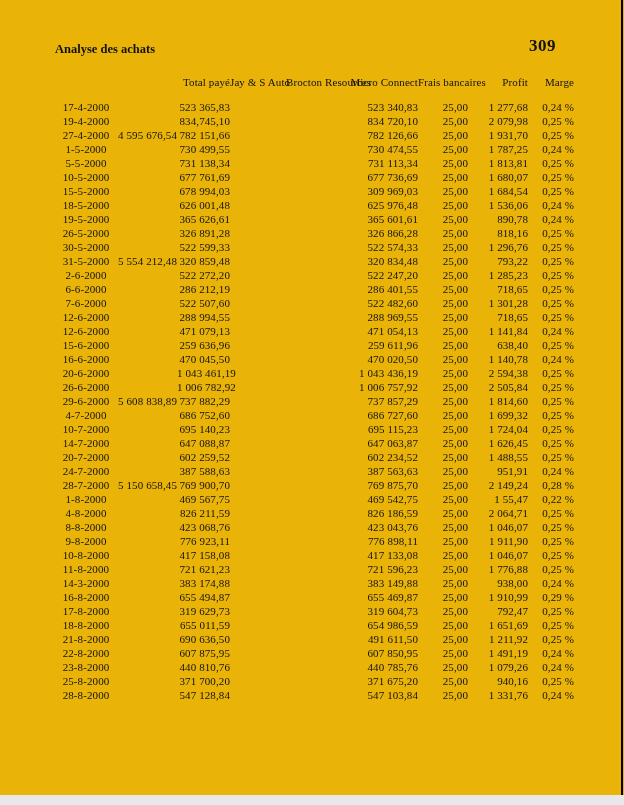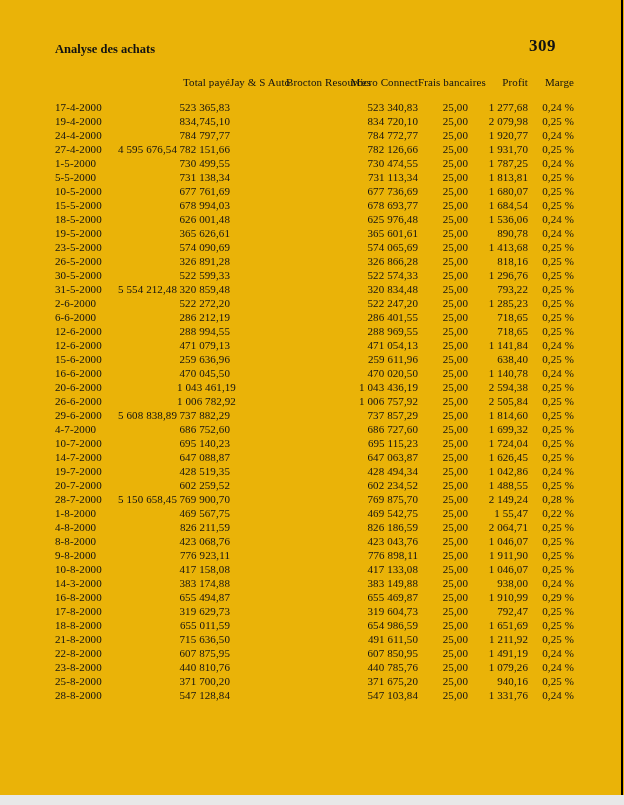--- a/index.html
+++ b/index.html
@@ -45,21 +45,21 @@
   }
   thead th {
     white-space: pre-line;
     text-align: center;
     vertical-align: top;
     line-height: 12px;
     height: 24px;
     margin-left: 12px;
   }
   tbody td { height: 14px; line-height: 14px; }
-  .c0 { text-align: left; }
+  .c0 { text-align: center; }
   .c1, .c2, .c5, .c6, .c7 { text-align: right; }
   .c3, .c4 { text-align: center; }
   .c8 { text-align: right; padding-left: 9px; }
   .scan-edge-right {
     position: absolute;
     left: 621px;
     top: 0;
     width: 2px;
     height: 805px;
     background: #000;
@@ -127,31 +127,20 @@
           <td class="c1"></td>
           <td class="c2">834,745,10</td>
           <td class="c3"></td>
           <td class="c4"></td>
           <td class="c5">834 720,10</td>
           <td class="c6">25,00</td>
           <td class="c7">2 079,98</td>
           <td class="c8">0,25 %</td>
         </tr>
         <tr>
-          <td class="c0">24-4-2000</td>
-          <td class="c1"></td>
-          <td class="c2">784 797,77</td>
-          <td class="c3"></td>
-          <td class="c4"></td>
-          <td class="c5">784 772,77</td>
-          <td class="c6">25,00</td>
-          <td class="c7">1 920,77</td>
-          <td class="c8">0,24 %</td>
-        </tr>
-        <tr>
           <td class="c0">27-4-2000</td>
           <td class="c1">4 595 676,54</td>
           <td class="c2">782 151,66</td>
           <td class="c3"></td>
           <td class="c4"></td>
           <td class="c5">782 126,66</td>
           <td class="c6">25,00</td>
           <td class="c7">1 931,70</td>
           <td class="c8">0,25 %</td>
         </tr>
@@ -187,21 +176,21 @@
           <td class="c6">25,00</td>
           <td class="c7">1 680,07</td>
           <td class="c8">0,25 %</td>
         </tr>
         <tr>
           <td class="c0">15-5-2000</td>
           <td class="c1"></td>
           <td class="c2">678 994,03</td>
           <td class="c3"></td>
           <td class="c4"></td>
-          <td class="c5">678 693,77</td>
+          <td class="c5">309 969,03</td>
           <td class="c6">25,00</td>
           <td class="c7">1 684,54</td>
           <td class="c8">0,25 %</td>
         </tr>
         <tr>
           <td class="c0">18-5-2000</td>
           <td class="c1"></td>
           <td class="c2">626 001,48</td>
           <td class="c3"></td>
           <td class="c4"></td>
@@ -213,31 +202,20 @@
         <tr>
           <td class="c0">19-5-2000</td>
           <td class="c1"></td>
           <td class="c2">365 626,61</td>
           <td class="c3"></td>
           <td class="c4"></td>
           <td class="c5">365 601,61</td>
           <td class="c6">25,00</td>
           <td class="c7">890,78</td>
           <td class="c8">0,24 %</td>
-        </tr>
-        <tr>
-          <td class="c0">23-5-2000</td>
-          <td class="c1"></td>
-          <td class="c2">574 090,69</td>
-          <td class="c3"></td>
-          <td class="c4"></td>
-          <td class="c5">574 065,69</td>
-          <td class="c6">25,00</td>
-          <td class="c7">1 413,68</td>
-          <td class="c8">0,25 %</td>
         </tr>
         <tr>
           <td class="c0">26-5-2000</td>
           <td class="c1"></td>
           <td class="c2">326 891,28</td>
           <td class="c3"></td>
           <td class="c4"></td>
           <td class="c5">326 866,28</td>
           <td class="c6">25,00</td>
           <td class="c7">818,16</td>
@@ -281,20 +259,31 @@
           <td class="c1"></td>
           <td class="c2">286 212,19</td>
           <td class="c3"></td>
           <td class="c4"></td>
           <td class="c5">286 401,55</td>
           <td class="c6">25,00</td>
           <td class="c7">718,65</td>
           <td class="c8">0,25 %</td>
         </tr>
         <tr>
+          <td class="c0">7-6-2000</td>
+          <td class="c1"></td>
+          <td class="c2">522 507,60</td>
+          <td class="c3"></td>
+          <td class="c4"></td>
+          <td class="c5">522 482,60</td>
+          <td class="c6">25,00</td>
+          <td class="c7">1 301,28</td>
+          <td class="c8">0,25 %</td>
+        </tr>
+        <tr>
           <td class="c0">12-6-2000</td>
           <td class="c1"></td>
           <td class="c2">288 994,55</td>
           <td class="c3"></td>
           <td class="c4"></td>
           <td class="c5">288 969,55</td>
           <td class="c6">25,00</td>
           <td class="c7">718,65</td>
           <td class="c8">0,25 %</td>
         </tr>
@@ -391,40 +380,40 @@
           <td class="c1"></td>
           <td class="c2">647 088,87</td>
           <td class="c3"></td>
           <td class="c4"></td>
           <td class="c5">647 063,87</td>
           <td class="c6">25,00</td>
           <td class="c7">1 626,45</td>
           <td class="c8">0,25 %</td>
         </tr>
         <tr>
-          <td class="c0">19-7-2000</td>
-          <td class="c1"></td>
-          <td class="c2">428 519,35</td>
-          <td class="c3"></td>
-          <td class="c4"></td>
-          <td class="c5">428 494,34</td>
-          <td class="c6">25,00</td>
-          <td class="c7">1 042,86</td>
-          <td class="c8">0,24 %</td>
-        </tr>
-        <tr>
           <td class="c0">20-7-2000</td>
           <td class="c1"></td>
           <td class="c2">602 259,52</td>
           <td class="c3"></td>
           <td class="c4"></td>
           <td class="c5">602 234,52</td>
           <td class="c6">25,00</td>
           <td class="c7">1 488,55</td>
           <td class="c8">0,25 %</td>
+        </tr>
+        <tr>
+          <td class="c0">24-7-2000</td>
+          <td class="c1"></td>
+          <td class="c2">387 588,63</td>
+          <td class="c3"></td>
+          <td class="c4"></td>
+          <td class="c5">387 563,63</td>
+          <td class="c6">25,00</td>
+          <td class="c7">951,91</td>
+          <td class="c8">0,24 %</td>
         </tr>
         <tr>
           <td class="c0">28-7-2000</td>
           <td class="c1">5 150 658,45</td>
           <td class="c2">769 900,70</td>
           <td class="c3"></td>
           <td class="c4"></td>
           <td class="c5">769 875,70</td>
           <td class="c6">25,00</td>
           <td class="c7">2 149,24</td>
@@ -479,20 +468,31 @@
           <td class="c1"></td>
           <td class="c2">417 158,08</td>
           <td class="c3"></td>
           <td class="c4"></td>
           <td class="c5">417 133,08</td>
           <td class="c6">25,00</td>
           <td class="c7">1 046,07</td>
           <td class="c8">0,25 %</td>
         </tr>
         <tr>
+          <td class="c0">11-8-2000</td>
+          <td class="c1"></td>
+          <td class="c2">721 621,23</td>
+          <td class="c3"></td>
+          <td class="c4"></td>
+          <td class="c5">721 596,23</td>
+          <td class="c6">25,00</td>
+          <td class="c7">1 776,88</td>
+          <td class="c8">0,25 %</td>
+        </tr>
+        <tr>
           <td class="c0">14-3-2000</td>
           <td class="c1"></td>
           <td class="c2">383 174,88</td>
           <td class="c3"></td>
           <td class="c4"></td>
           <td class="c5">383 149,88</td>
           <td class="c6">25,00</td>
           <td class="c7">938,00</td>
           <td class="c8">0,24 %</td>
         </tr>
@@ -525,21 +525,21 @@
           <td class="c3"></td>
           <td class="c4"></td>
           <td class="c5">654 986,59</td>
           <td class="c6">25,00</td>
           <td class="c7">1 651,69</td>
           <td class="c8">0,25 %</td>
         </tr>
         <tr>
           <td class="c0">21-8-2000</td>
           <td class="c1"></td>
-          <td class="c2">715 636,50</td>
+          <td class="c2">690 636,50</td>
           <td class="c3"></td>
           <td class="c4"></td>
           <td class="c5">491 611,50</td>
           <td class="c6">25,00</td>
           <td class="c7">1 211,92</td>
           <td class="c8">0,25 %</td>
         </tr>
         <tr>
           <td class="c0">22-8-2000</td>
           <td class="c1"></td>

